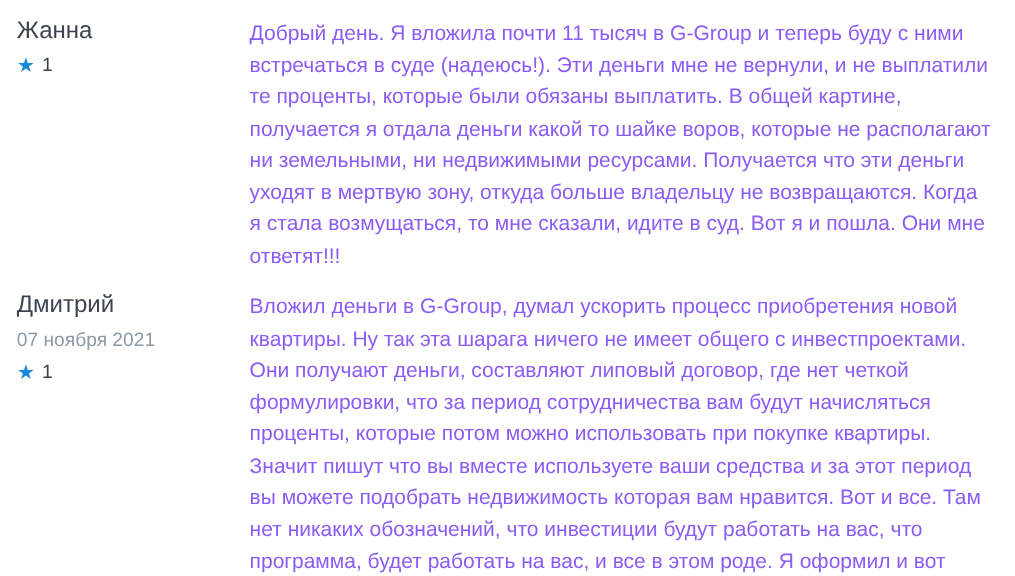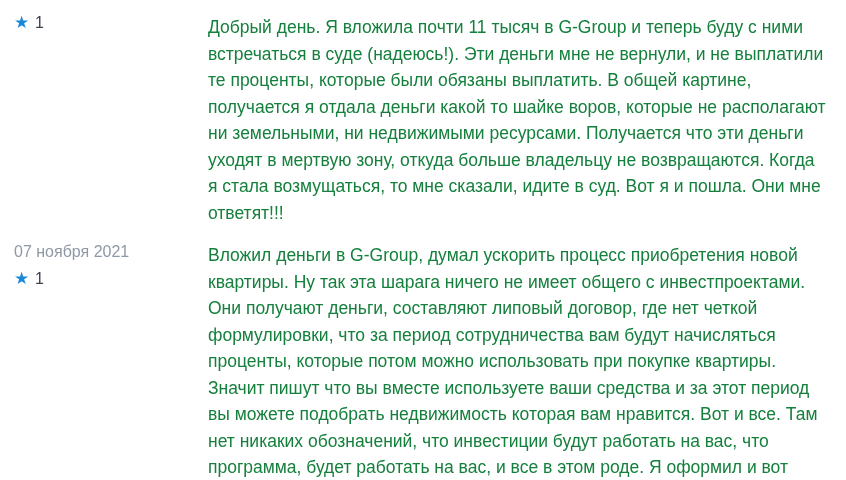--- a/index.html
+++ b/index.html
@@ -62,43 +62,45 @@
     line-height: 17px;
   }
   .body {
     flex: 1 1 auto;
     padding-right: 18px;
   }
   .body p {
     margin: 0;
     font-size: 17.5px;
     line-height: 26.5px;
-    color: #15803d;
+    color: #8b5cf6;
     text-align: left;
   }
 </style>
 </head>
 <body>
 
 <div class="reviews">
 
   <div class="review review-1">
     <div class="meta">
+      <div class="author">Жанна</div>
       <div class="rating">
         <span class="star">★</span>
         <span class="rating-value">1</span>
       </div>
     </div>
     <div class="body">
       <p>Добрый день. Я вложила почти 11 тысяч в G-Group и теперь буду с ними встречаться в суде (надеюсь!). Эти деньги мне не вернули, и не выплатили те проценты, которые были обязаны выплатить. В общей картине, получается я отдала деньги какой то шайке воров, которые не располагают ни земельными, ни недвижимыми ресурсами. Получается что эти деньги уходят в мертвую зону, откуда больше владельцу не возвращаются. Когда я стала возмущаться, то мне сказали, идите в суд. Вот я и пошла. Они мне ответят!!!</p>
     </div>
   </div>
 
   <div class="review review-2">
     <div class="meta">
+      <div class="author">Дмитрий</div>
       <div class="date">07 ноября 2021</div>
       <div class="rating">
         <span class="star">★</span>
         <span class="rating-value">1</span>
       </div>
     </div>
     <div class="body">
       <p>Вложил деньги в G-Group, думал ускорить процесс приобретения новой квартиры. Ну так эта шарага ничего не имеет общего с инвестпроектами. Они получают деньги, составляют липовый договор, где нет четкой формулировки, что за период сотрудничества вам будут начисляться проценты, которые потом можно использовать при покупке квартиры. Значит пишут что вы вместе используете ваши средства и за этот период вы можете подобрать недвижимость которая вам нравится. Вот и все. Там нет никаких обозначений, что инвестиции будут работать на вас, что программа, будет работать на вас, и все в этом роде. Я оформил и вот сижу без денег и квартиры. Будьте осторожны.</p>
     </div>
   </div>

